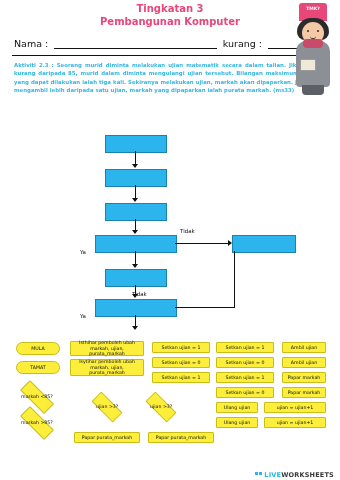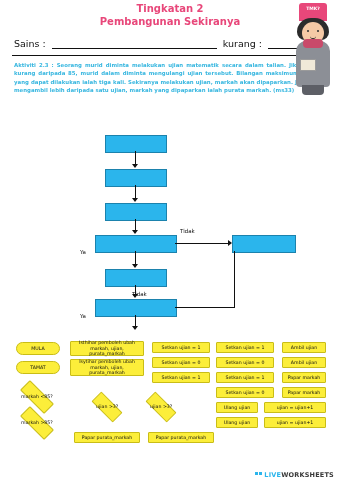--- a/index.html
+++ b/index.html
@@ -158,25 +158,25 @@
     <div class="av-face"></div>
     <div class="av-eye l"></div>
     <div class="av-eye r"></div>
     <div class="av-mouth"></div>
     <div class="av-body"></div>
     <div class="av-scarf"></div>
     <div class="av-book"></div>
     <div class="av-legs"></div>
   </div>
 
-  <div class="subtitle">Tingkatan 2</div>
-  <div class="subtitle2">Pembangunan Sekiranya</div>
+  <div class="subtitle">Tingkatan 3</div>
+  <div class="subtitle2">Pembangunan Komputer</div>
 
   <div class="namerow">
-    <span class="lbl">Sains :</span>
+    <span class="lbl">Nama :</span>
     <span class="line"></span>
     <span class="kelas">kurang :</span>
     <span class="kline"></span>
   </div>
   <hr class="hr">
 
   <div class="aktiviti">
     <span class="tag">Aktiviti 2.3 :</span>
     <span>Seorang murid diminta melakukan ujian matematik secara dalam talian. Jika markah kurang daripada 85, murid dalam diminta mengulangi ujian tersebut. Bilangan maksimum ulangan yang dapat dilakukan ialah tiga kali. Sekiranya melakukan ujian, markah akan dipaparkan. Jika murid mengambil lebih daripada satu ujian, markah yang dipaparkan ialah purata markah. (ms33)</span>
   </div>

